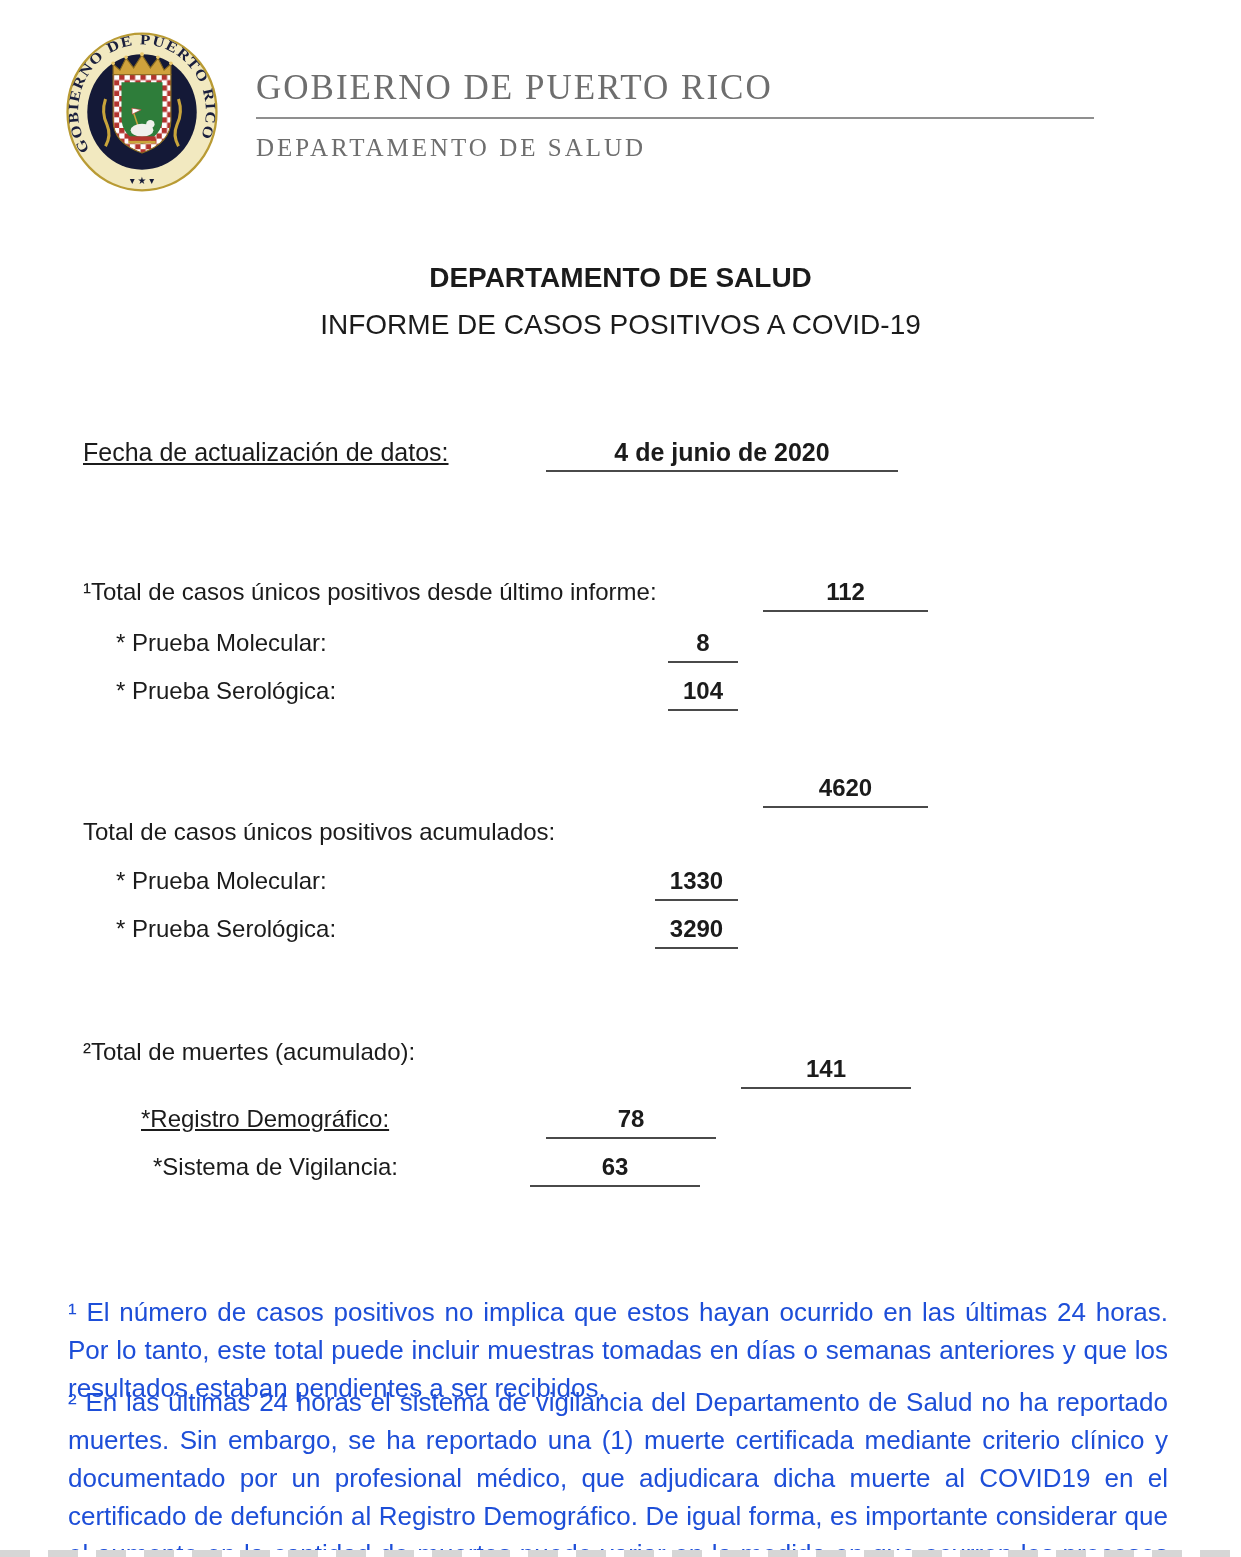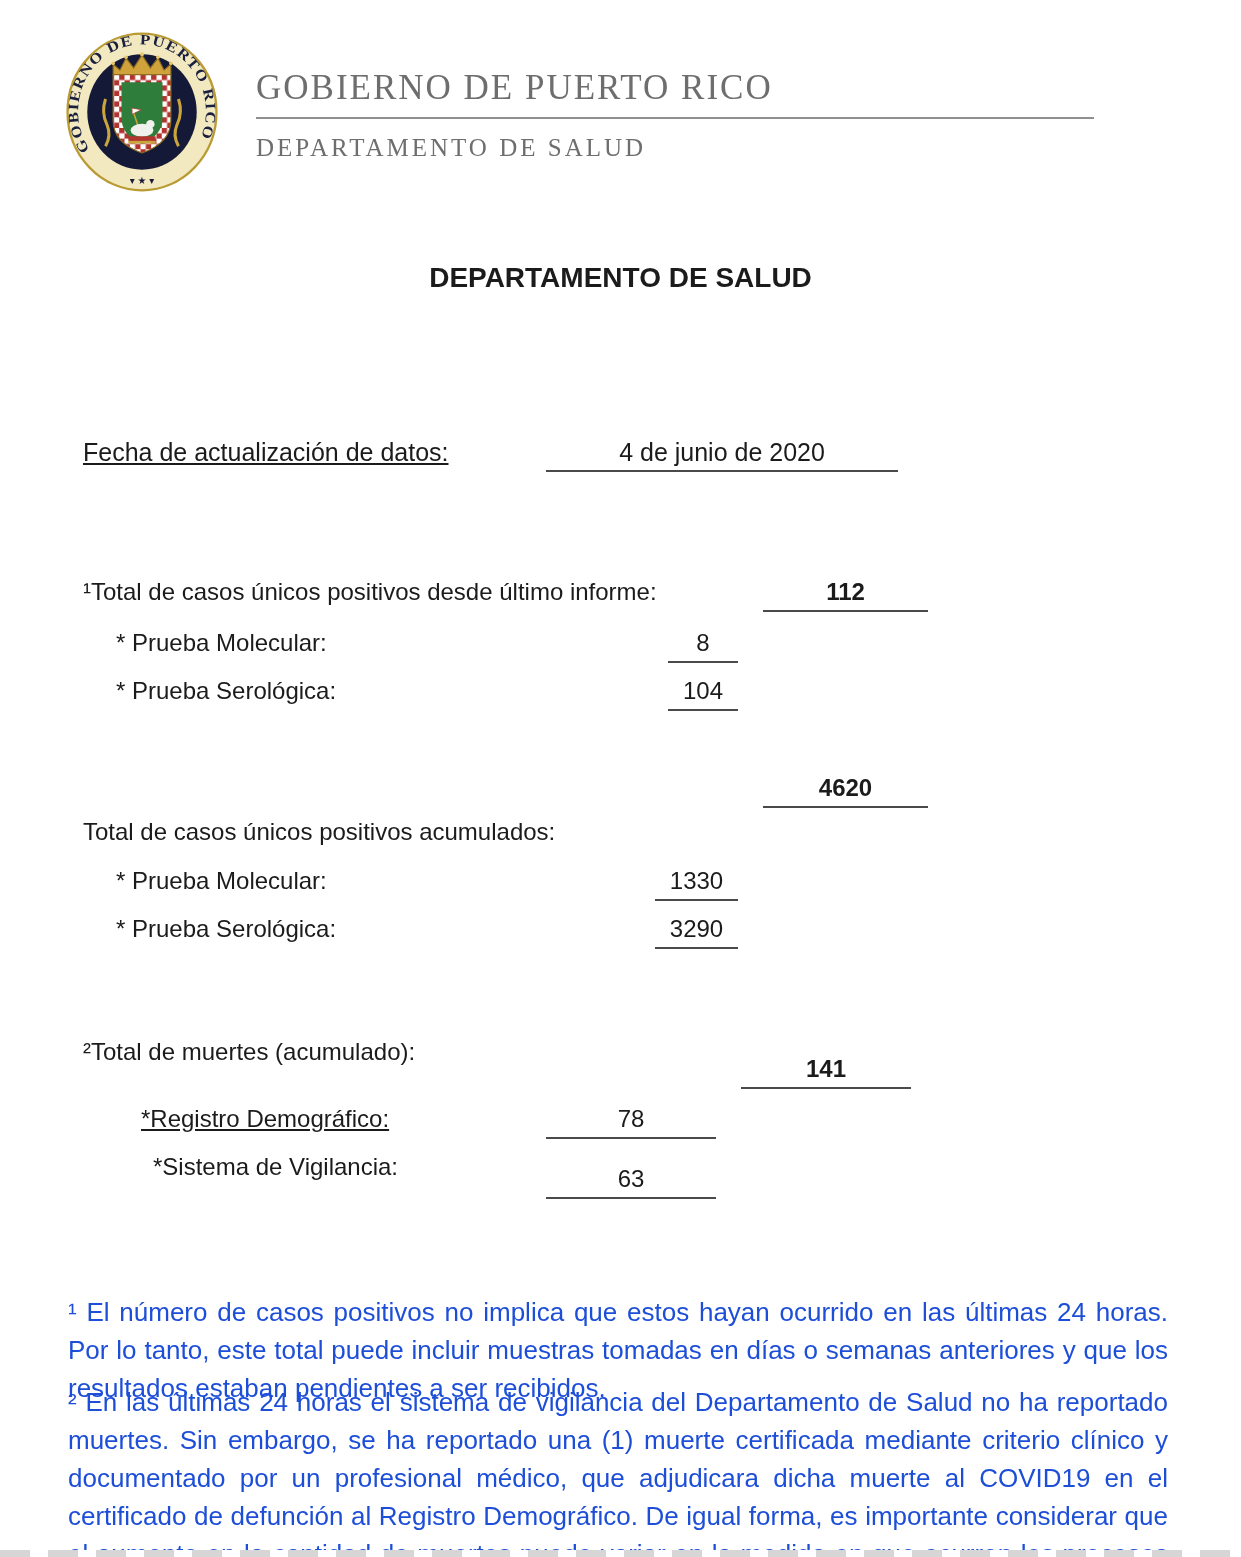--- a/index.html
+++ b/index.html
@@ -21,20 +21,21 @@
   }
   
   .doc-title{position:absolute;left:0;top:262px;width:1241px;text-align:center;}
   .doc-title-line1{font-size:28px;font-weight:700;margin:0;}
   .doc-title-line2{font-size:28px;font-weight:400;margin:15px 0 0 0;}
   
   .field-label{position:absolute;font-size:24px;white-space:nowrap;}
   .field-value{
     position:absolute;height:34px;line-height:32px;font-size:24px;text-align:center;
     border-bottom:2px solid #4a4a4a;
+    font-weight:bold;
   }
   .bold{font-weight:700;}
   
   .lbl-date{left:83px;top:438px;font-size:25px;text-decoration:underline;}
   .val-date{left:546px;top:436px;width:352px;font-size:25px;}
   
   .lbl-s1{left:83px;top:578px;}
   .val-s1{left:763px;top:576px;width:165px;}
   .lbl-s1a{left:116px;top:629px;}
   .val-s1a{left:668px;top:627px;width:70px;}
@@ -46,21 +47,21 @@
   .lbl-s2a{left:116px;top:867px;}
   .val-s2a{left:655px;top:865px;width:83px;}
   .lbl-s2b{left:116px;top:915px;}
   .val-s2b{left:655px;top:913px;width:83px;}
   
   .lbl-s3{left:83px;top:1038px;}
   .val-s3{left:741px;top:1053px;width:170px;}
   .lbl-s3a{left:141px;top:1105px;text-decoration:underline;}
   .val-s3a{left:546px;top:1103px;width:170px;}
   .lbl-s3b{left:141px;top:1153px;margin-left:12px;}
-  .val-s3b{left:546px;top:1151px;width:170px;margin-top:12px;}
+  .val-s3b{left:530px;top:1151px;width:170px;}
   
   .footnote{
     position:absolute;left:68px;width:1100px;font-size:26px;line-height:38px;
     text-align:justify;color:#1d4ed8;margin:0;
   }
   .footnote-1{top:1293px;}
   .footnote-2{top:1383px;}
   
   .bottom-dash{
     position:absolute;left:0;bottom:0;width:1241px;height:7px;
@@ -120,20 +121,21 @@
 </svg>
 
 <div class="header-text">
   <h1 class="org-title">GOBIERNO DE PUERTO RICO</h1>
   <hr class="header-divider">
   <h2 class="org-subtitle">DEPARTAMENTO DE SALUD</h2>
 </div>
 
 <div class="doc-title">
   <p class="doc-title-line1">DEPARTAMENTO DE SALUD</p>
+  <p class="doc-title-line2">INFORME DE CASOS POSITIVOS A COVID-19</p>
 </div>
 
 <span class="field-label lbl-date">Fecha de actualización de datos:</span>
 <span class="field-value val-date">4 de junio de 2020</span>
 
 <span class="field-label lbl-s1">¹Total de casos únicos positivos desde último informe:</span>
 <span class="field-value val-s1 bold">112</span>
 
 <span class="field-label lbl-s1a">* Prueba Molecular:</span>
 <span class="field-value val-s1a">8</span>

